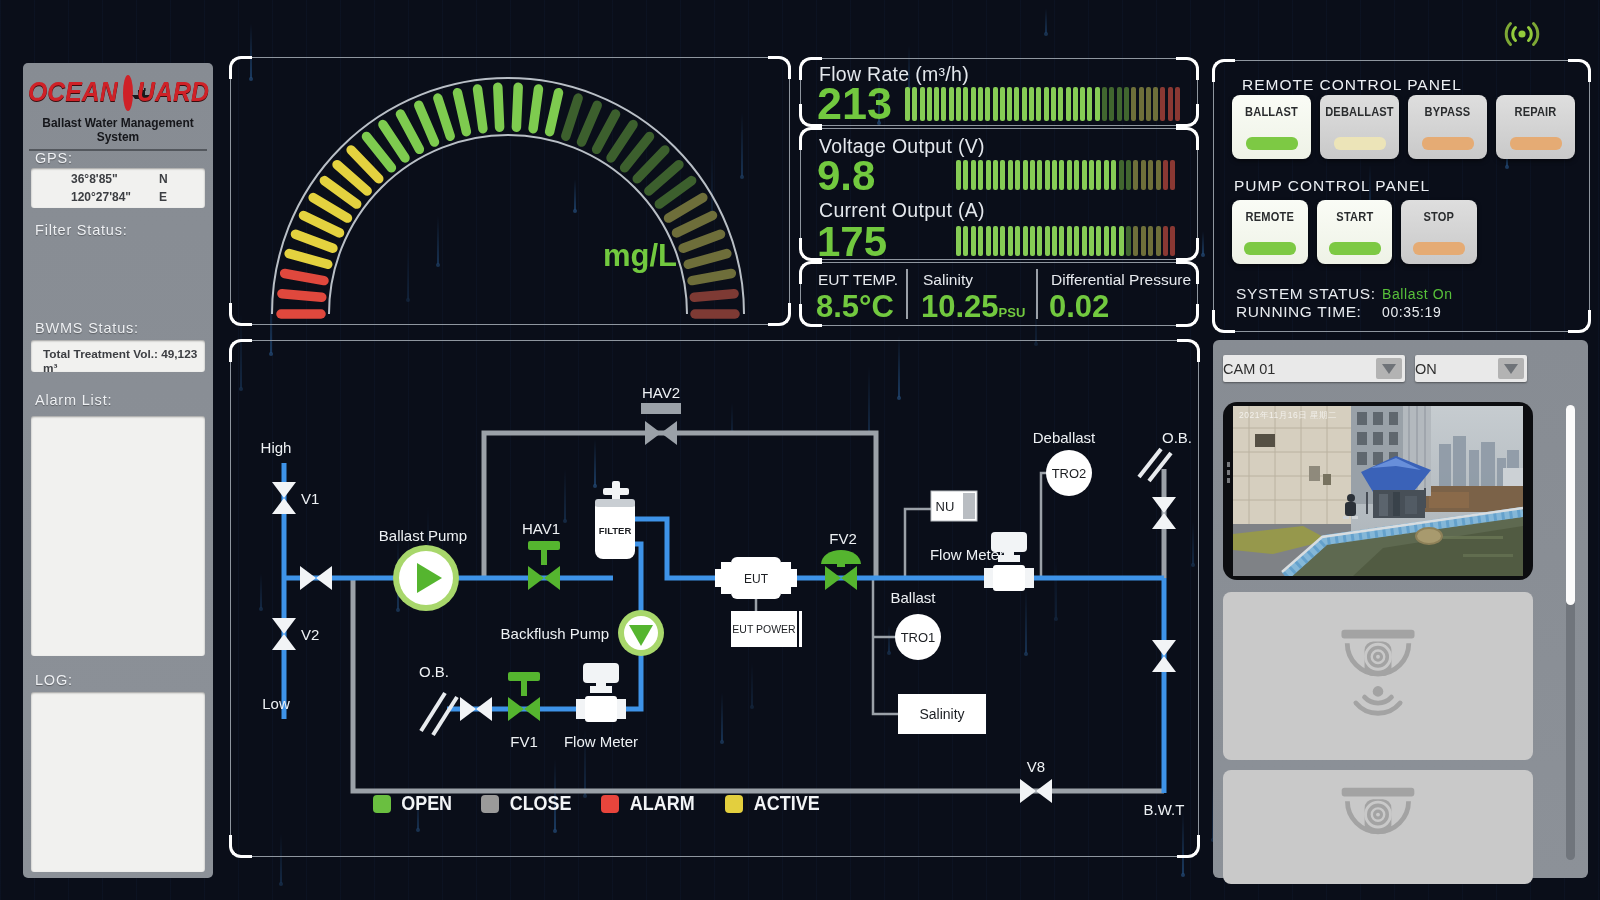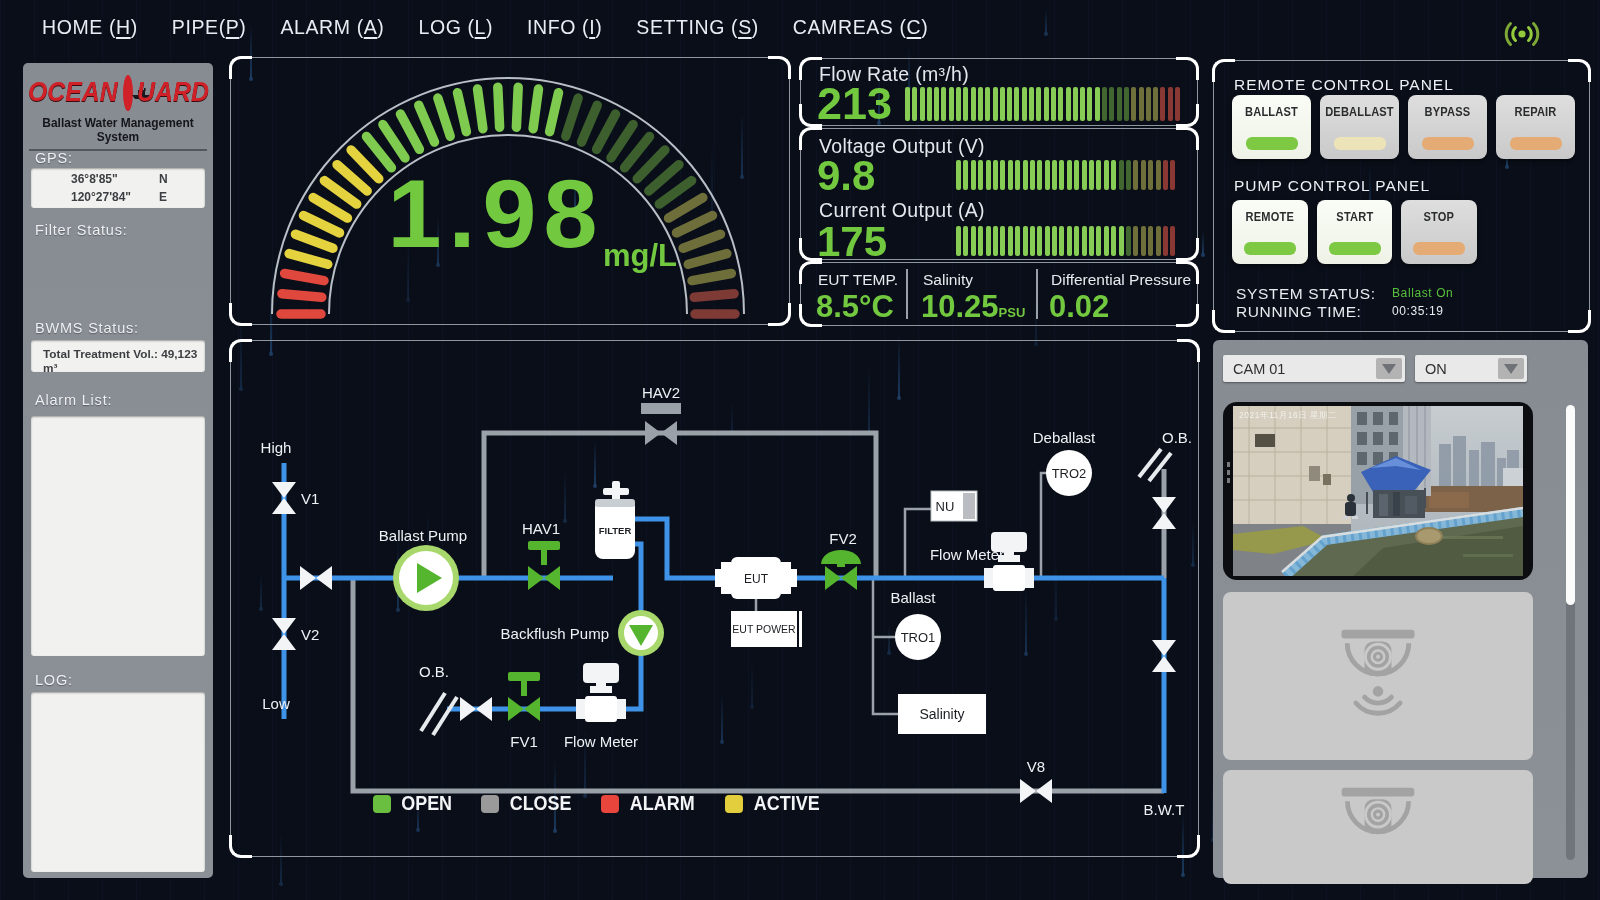--- a/index.html
+++ b/index.html
@@ -57,25 +57,25 @@
   
   #control-panel{left:1213px;top:60px;width:375px;height:270px;}
   .cp-title{position:absolute;left:20px;color:#eceff3;font-size:15.5px;letter-spacing:1px;}
   .btn-row{position:absolute;left:18px;right:14px;display:flex;gap:9px;}
   .cp-btn{flex:1;height:64px;border-radius:8px;position:relative;box-shadow:0 2px 4px rgba(0,0,0,.5);border:none;cursor:pointer;}
   .cp-btn.on{background:linear-gradient(180deg,#fafcf6,#eef2e6);}
   .cp-btn.off{background:linear-gradient(180deg,#dedede,#c9c9c9);}
   .cp-btn .lbl{position:absolute;top:10px;left:0;right:0;text-align:center;font-size:12.3px;font-weight:bold;color:#2a2c2e;letter-spacing:.2px;transform:scaleX(.9);}
   .cp-btn .ind{position:absolute;left:50%;transform:translateX(-50%);bottom:9px;width:52px;height:13px;border-radius:6px;}
   .st-row{position:absolute;left:22px;color:#e9ecf0;font-size:15.5px;letter-spacing:.6px;}
-  .st-val{position:absolute;left:178px;font-size:12px;}
+  .st-val{position:absolute;left:168px;font-size:14px;}
   
   #camera-panel{position:absolute;left:1213px;top:340px;width:375px;height:538px;background:linear-gradient(180deg,#878c93,#8c9198);border-radius:6px;z-index:2;}
   .select{position:absolute;top:15px;height:27px;background:#e9e9e9;border-radius:2px;display:flex;align-items:center;box-shadow:0 1px 2px rgba(0,0,0,.4);cursor:pointer;}
-  .select .txt{flex:1;padding-left:10px;font-size:14.5px;color:#2f2f2f;}
+  .select .txt{flex:1;font-size:14.5px;color:#2f2f2f;}
   .sel-arrow{width:26px;height:21px;margin-right:3px;background:#b3b3b3;border-radius:2px;display:flex;align-items:center;justify-content:center;}
   .sel-arrow b{width:0;height:0;border-left:7px solid transparent;border-right:7px solid transparent;border-top:10px solid #6f7378;}
   #cam-view{position:absolute;left:10px;top:62px;width:310px;height:178px;background:#0c0d10;border-radius:14px;}
   #cam-view svg{position:absolute;left:10px;top:4px;}
   .bez{position:absolute;left:4px;width:3px;height:5px;background:#cfd3d6;opacity:.55;}
   #cam-stamp{position:absolute;left:16px;top:8px;color:#fff;opacity:.7;font-size:8.5px;letter-spacing:.5px;}
   #cam-scroll{position:absolute;right:13px;top:65px;width:9px;height:455px;background:#70757c;border-radius:5px;}
   #cam-thumb{position:absolute;left:0;top:0;width:9px;height:200px;background:#fbfbfb;border-radius:5px;cursor:pointer;}
   .cam-tile{position:absolute;left:10px;width:310px;background:#c9c9c9;border-radius:8px;overflow:hidden;display:flex;justify-content:center;}
   #tile1{top:252px;height:168px;align-items:center;}
@@ -135,29 +135,20 @@
       <div class="drop" style="left: 1369px; top: 164px; height: 56px; opacity: 0.36;"></div>
       <div class="drop" style="left: 1526px; top: 387px; height: 54px; opacity: 0.45;"></div>
       <div class="drop" style="left: 123px; top: 610px; height: 52px; opacity: 0.18;"></div>
       <div class="drop" style="left: 280px; top: 833px; height: 50px; opacity: 0.27;"></div>
       <div class="drop" style="left: 437px; top: 216px; height: 48px; opacity: 0.36;"></div>
       <div class="drop" style="left: 594px; top: 439px; height: 46px; opacity: 0.45;"></div>
       <div class="drop" style="left: 751px; top: 662px; height: 44px; opacity: 0.18;"></div>
       <div class="drop" style="left: 908px; top: 45px; height: 42px; opacity: 0.27;"></div>
     </div>
 
-  <div id="nav">
-      <span class="nav-item">HOME (<u>H</u>)</span>
-      <span class="nav-item">PIPE(<u>P</u>)</span>
-      <span class="nav-item">ALARM (<u>A</u>)</span>
-      <span class="nav-item">LOG (<u>L</u>)</span>
-      <span class="nav-item">INFO (<u>I</u>)</span>
-      <span class="nav-item">SETTING (<u>S</u>)</span>
-      <span class="nav-item">CAMREAS (<u>C</u>)</span>
-    </div>
 
   <div id="signal">
     <svg width="40" height="32" viewBox="0 0 40 30">
       <circle cx="20" cy="15" r="3.6" fill="#93cb3c"></circle>
       <path d="M13.5 8.5 A9 9 0 0 0 13.5 21.5" stroke="#93cb3c" stroke-width="3" fill="none" stroke-linecap="round"></path>
       <path d="M8.5 4.5 A15 15 0 0 0 8.5 25.5" stroke="#7ea835" stroke-width="3" fill="none" stroke-linecap="round"></path>
       <path d="M26.5 8.5 A9 9 0 0 1 26.5 21.5" stroke="#93cb3c" stroke-width="3" fill="none" stroke-linecap="round"></path>
       <path d="M31.5 4.5 A15 15 0 0 1 31.5 25.5" stroke="#7ea835" stroke-width="3" fill="none" stroke-linecap="round"></path>
     </svg>
   </div>
@@ -239,21 +230,20 @@
         <line x1="417.8243641426753" y1="132.96545824927375" x2="447.9472227828197" y2="106.64790921168526" stroke="#3c5f2d" stroke-width="9.5" stroke-linecap="round"></line>
         <line x1="428.2861779481152" y1="146.08415782130754" x2="460.64685772311304" y2="122.57274772960864" stroke="#3c5f2d" stroke-width="9.5" stroke-linecap="round"></line>
         <line x1="437.529924403549" y1="160.08783512509558" x2="471.86787614762363" y2="139.57186402885935" stroke="#6e6e3a" stroke-width="9.5" stroke-linecap="round"></line>
         <line x1="445.48117829775236" y1="174.8637407850166" x2="481.51993301384914" y2="157.50839122031428" stroke="#6e6e3a" stroke-width="9.5" stroke-linecap="round"></line>
         <line x1="452.0759208096308" y1="190.2929078967889" x2="489.52531563522035" y2="176.2379149335352" stroke="#6e6e3a" stroke-width="9.5" stroke-linecap="round"></line>
         <line x1="457.26105495012456" y1="206.25110987903173" x2="495.8195693779587" y2="195.6096360563647" stroke="#6e6e3a" stroke-width="9.5" stroke-linecap="round"></line>
         <line x1="460.9948330679438" y1="222.60986067265495" x2="500.3520166118889" y2="215.46758488070947" stroke="#6e6e3a" stroke-width="9.5" stroke-linecap="round"></line>
         <line x1="463.2471929771097" y1="239.23744923505794" x2="503.0861647369193" y2="235.65187687892058" stroke="#7e3a34" stroke-width="9.5" stroke-linecap="round"></line>
         <line x1="464" y1="256" x2="504" y2="256" stroke="#7e3a34" stroke-width="9.5" stroke-linecap="round"></line>
       </svg>
-    <div class="gauge-value">1.98</div>
     <div class="gauge-unit">mg/L</div>
   <span class="ck tl"></span>
       <span class="ck tr"></span>
       <span class="ck bl"></span>
       <span class="ck br"></span>
     </div>
 
   <div id="flow-panel" class="framed">
     <div class="m-label" style="left:18px;top:4px;">Flow Rate (m³/h)</div>
     <div class="m-value" style="left:16px;top:22px;font-size:45px;">213</div>
@@ -387,21 +377,21 @@
     <div class="env-div" style="left:235px;"></div>
     <div class="env-label" style="left:250px;">Differential Pressure</div>
     <div class="env-value" style="left:248px;">0.02</div>
   <span class="ck tl"></span>
       <span class="ck tr"></span>
       <span class="ck bl"></span>
       <span class="ck br"></span>
     </div>
 
   <div id="control-panel" class="framed">
-    <div class="cp-title" style="top:15px;">REMOTE CONTROL PANEL</div>
+    <div class="cp-title" style="top:15px;margin-left:8px;">REMOTE CONTROL PANEL</div>
     <div class="btn-row" style="top:34px;" id="remote-btns">
         <button class="cp-btn on">
           <span class="lbl">BALLAST</span>
           <span class="ind" style="background: rgb(125, 201, 68);"></span>
         </button>
         <button class="cp-btn off">
           <span class="lbl">DEBALLAST</span>
           <span class="ind" style="background: rgb(236, 228, 184);"></span>
         </button>
         <button class="cp-btn off">

